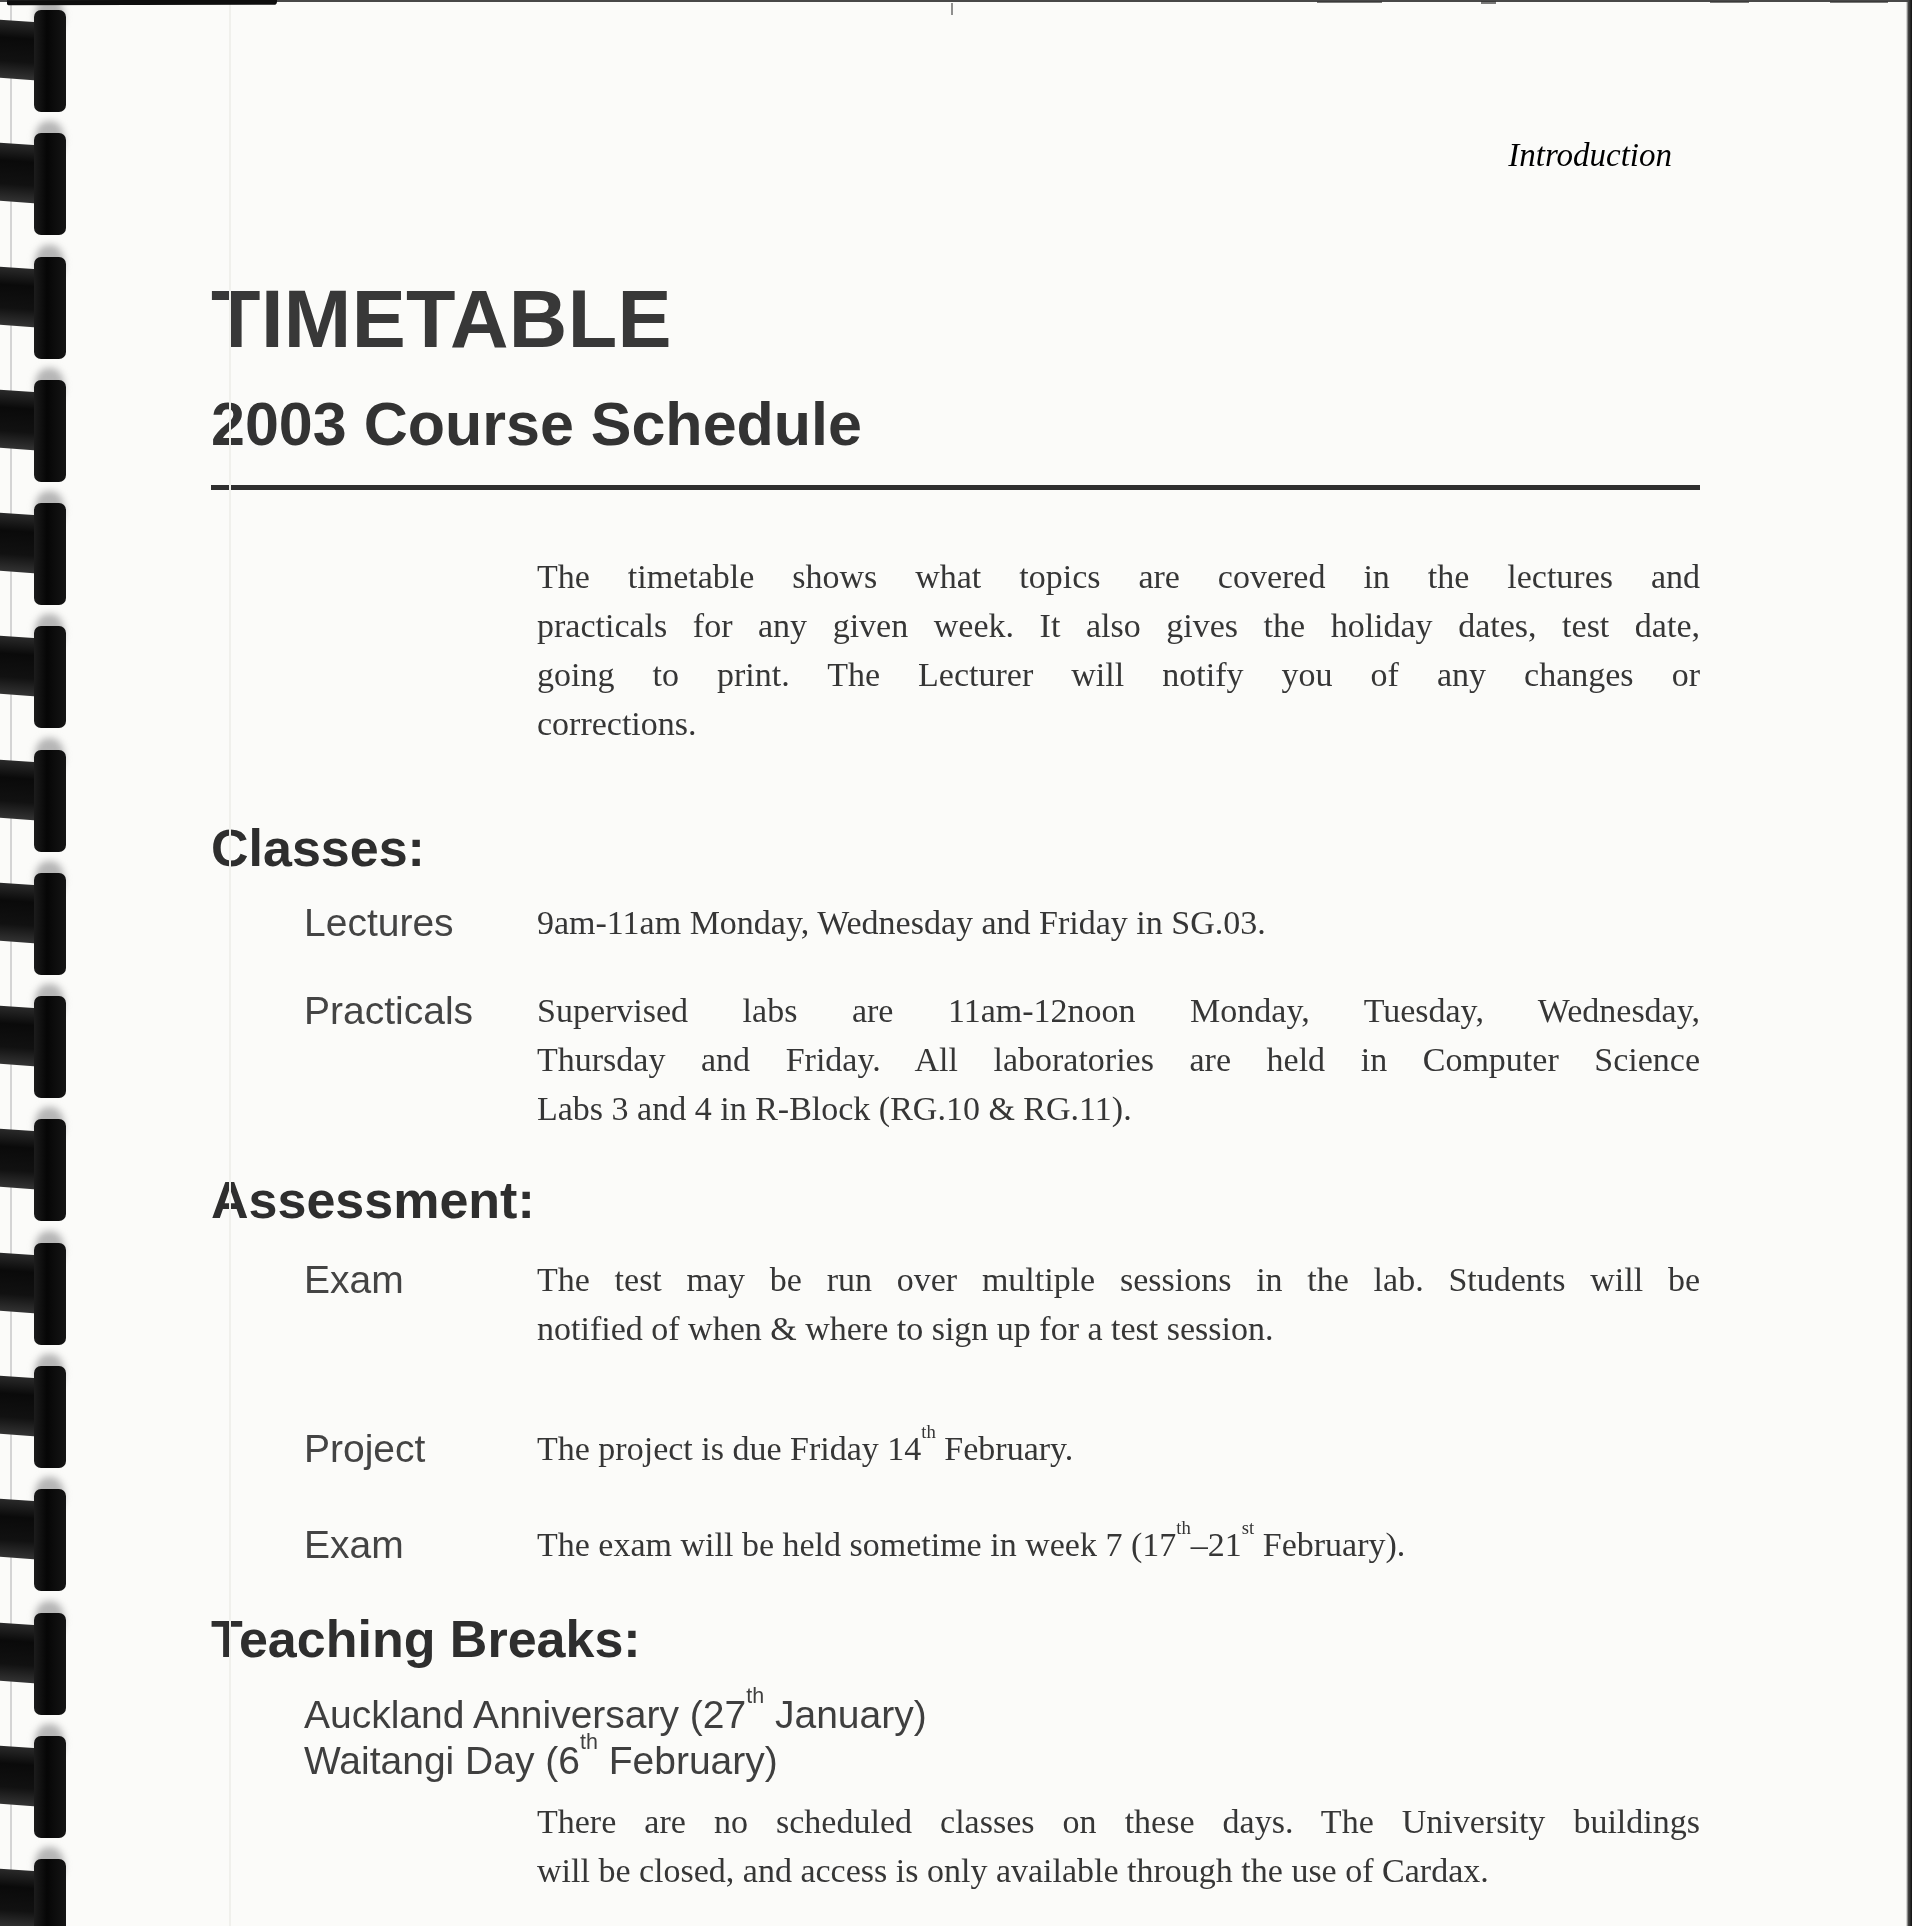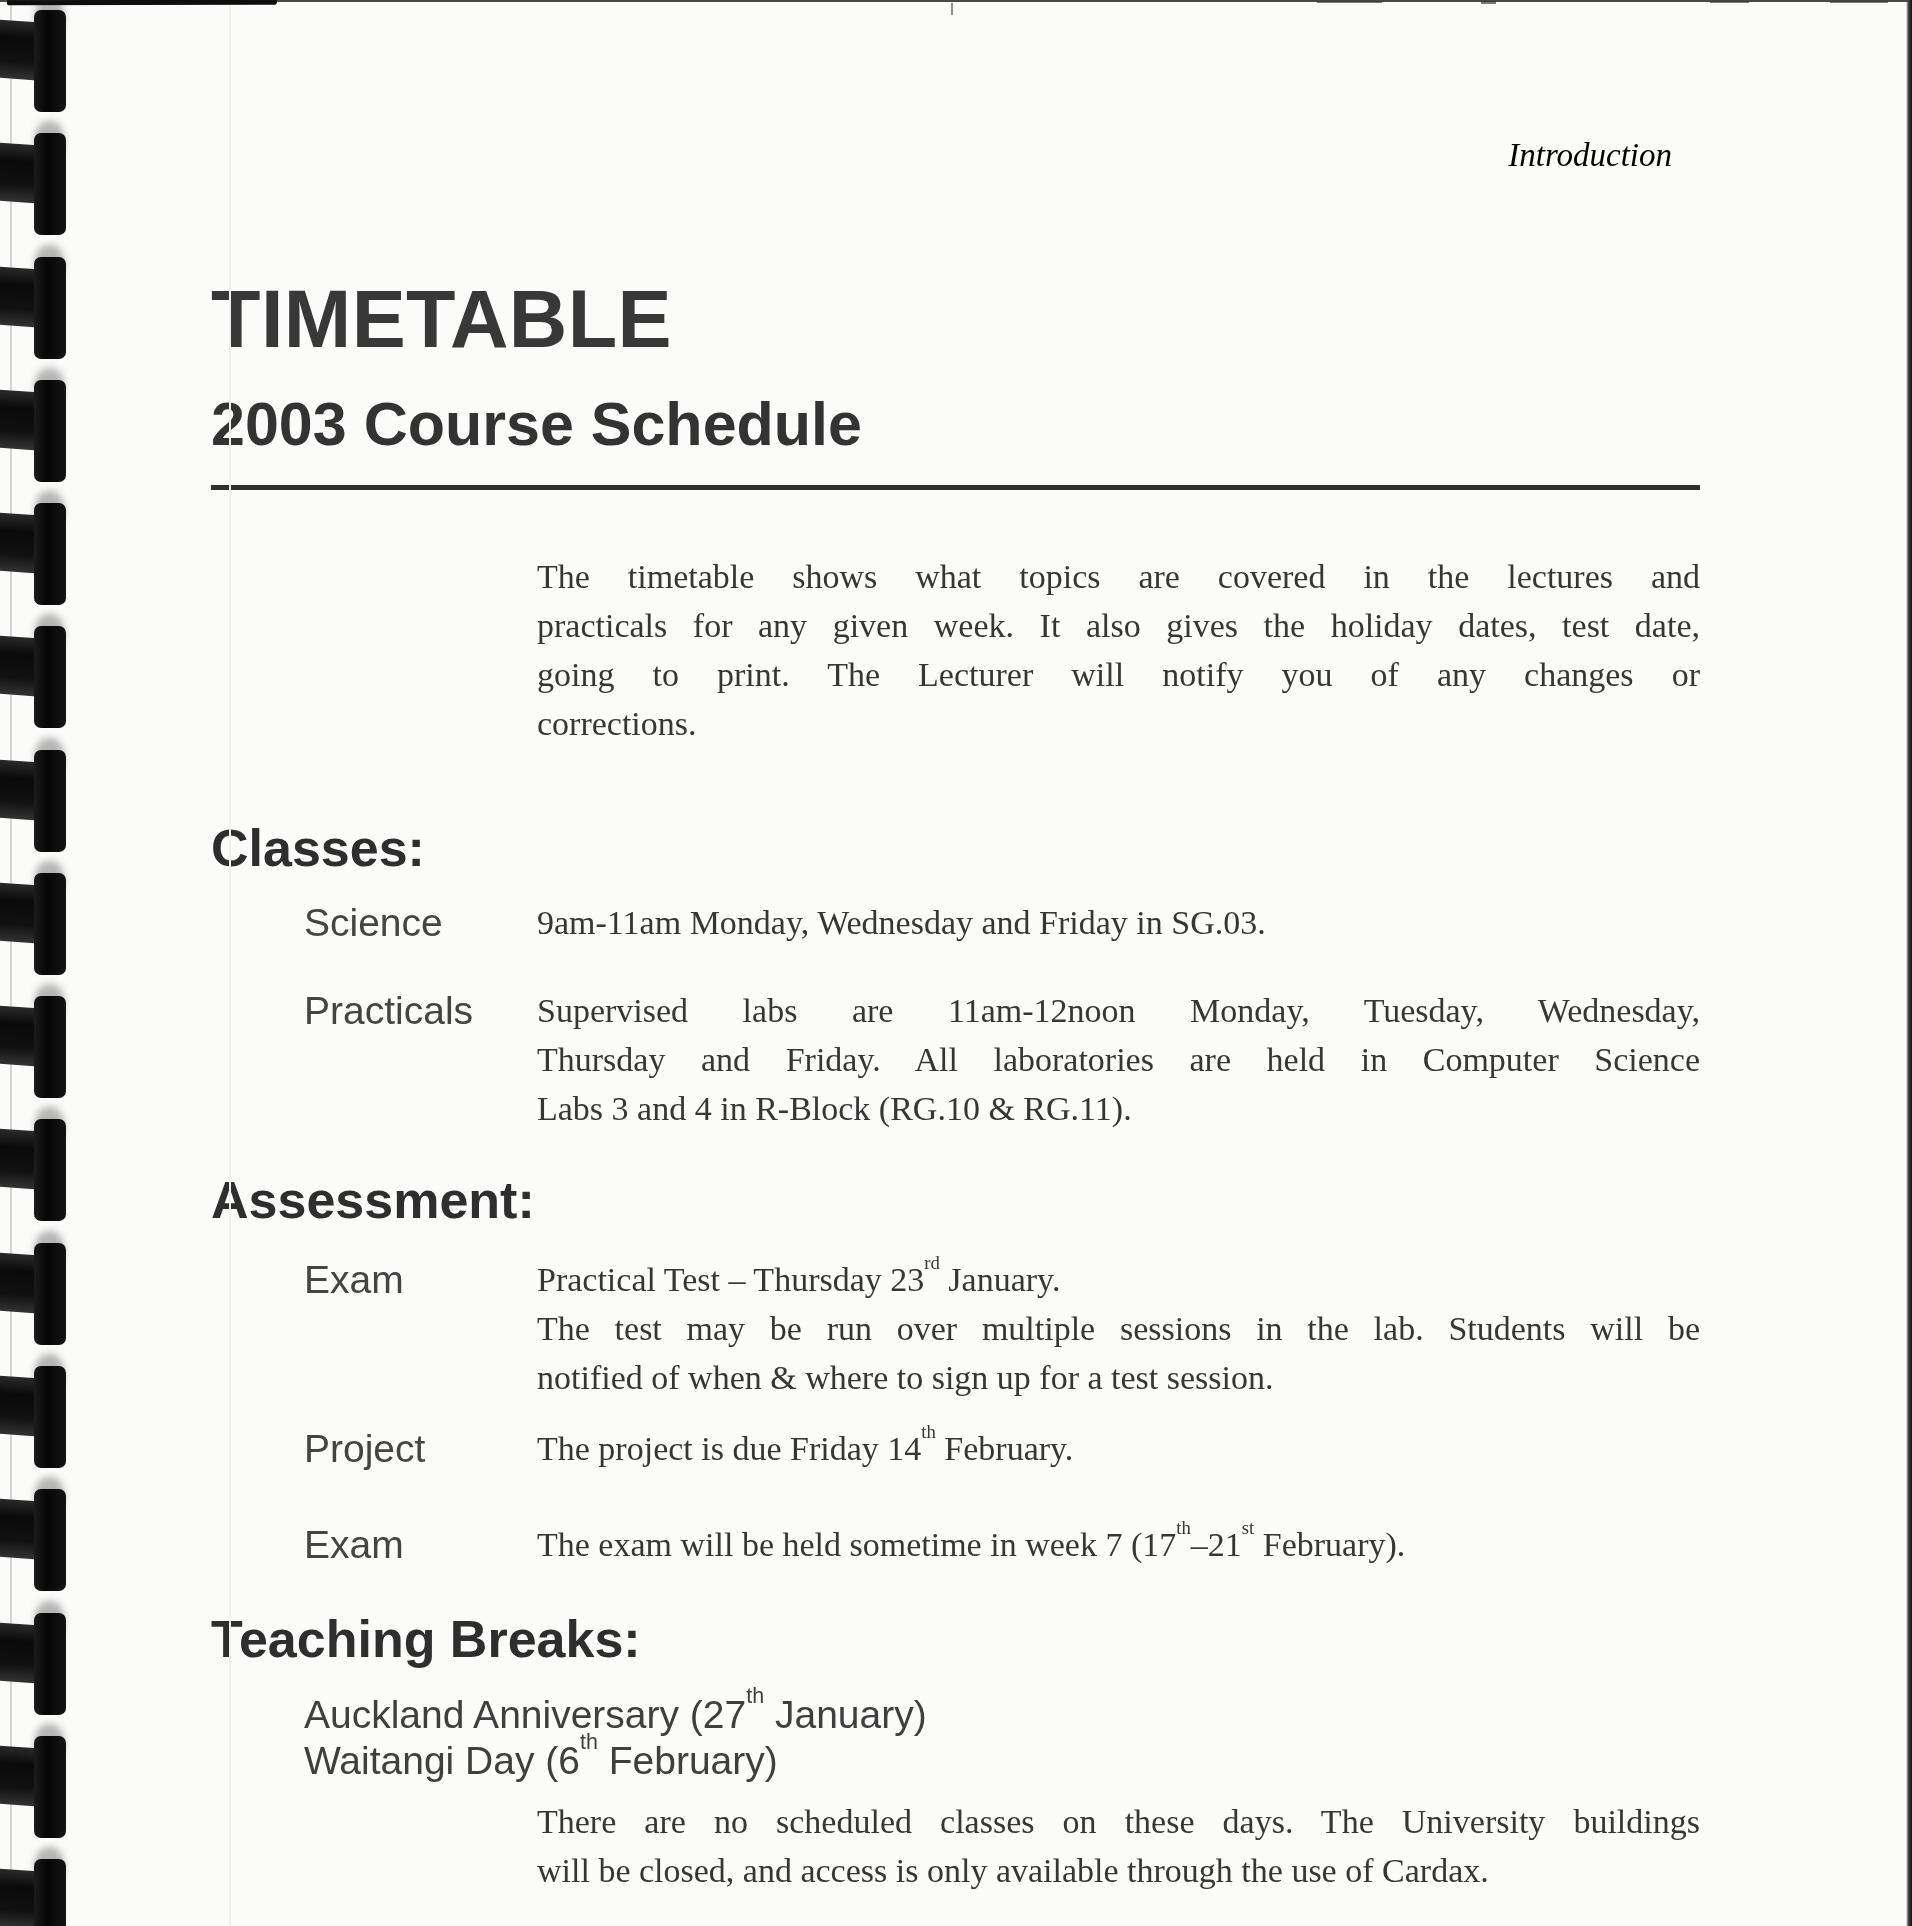--- a/index.html
+++ b/index.html
@@ -140,35 +140,34 @@
   <div class="rule"></div>
 
   <div class="block" style="top:552px;">
     <div class="bl jl">The timetable shows what topics are covered in the lectures and</div>
     <div class="bl jl">practicals for any given week. It also gives the holiday dates, test date,</div>
     <div class="bl jl">going to print.   The Lecturer will notify you of any changes or</div>
     <div class="bl">corrections.</div>
   </div>
 
   <div class="h3" style="top:817px;">Classes:</div>
-  <div class="label" style="top:898px;">Science</div>
+  <div class="label" style="top:898px;">Lectures</div>
   <div class="block" style="top:898px;">
     <div class="bl">9am-11am Monday, Wednesday and Friday in SG.03.</div>
   </div>
   <div class="label" style="top:986px;">Practicals</div>
   <div class="block" style="top:986px;">
     <div class="bl jl">Supervised labs are 11am-12noon Monday, Tuesday, Wednesday,</div>
     <div class="bl jl">Thursday and Friday.  All laboratories are held in Computer Science</div>
     <div class="bl">Labs 3 and 4 in R-Block (RG.10 &amp; RG.11).</div>
   </div>
 
   <div class="h3" style="top:1169px;">Assessment:</div>
   <div class="label" style="top:1255px;">Exam</div>
   <div class="block" style="top:1255px;">
-    <div class="bl"><span>Practical Test – Thursday 23</span><sup>rd</sup><span> January.</span></div>
     <div class="bl jl">The test may be run over multiple sessions in the lab.  Students will be</div>
     <div class="bl">notified of when &amp; where to sign up for a test session.</div>
   </div>
   <div class="label" style="top:1424px;">Project</div>
   <div class="block" style="top:1424px;">
     <div class="bl"><span>The project is due Friday 14</span><sup>th</sup><span> February.</span></div>
   </div>
   <div class="label" style="top:1520px;">Exam</div>
   <div class="block" style="top:1520px;">
     <div class="bl"><span>The exam will be held sometime in week 7 (17</span><sup>th</sup><span>–21</span><sup>st</sup><span> February).</span></div>

